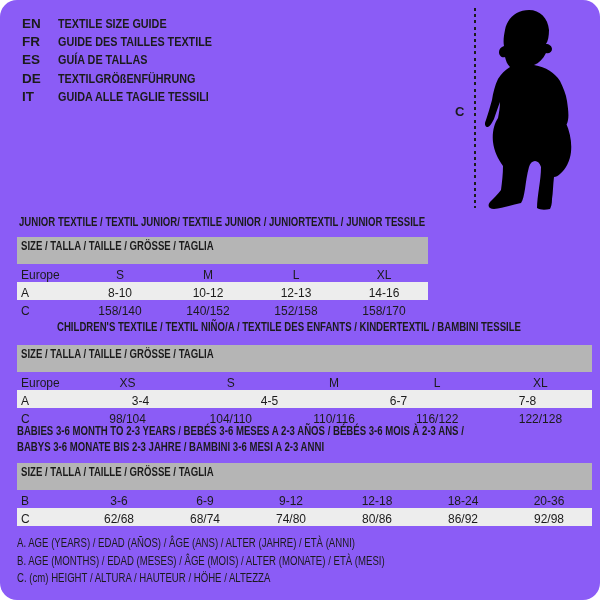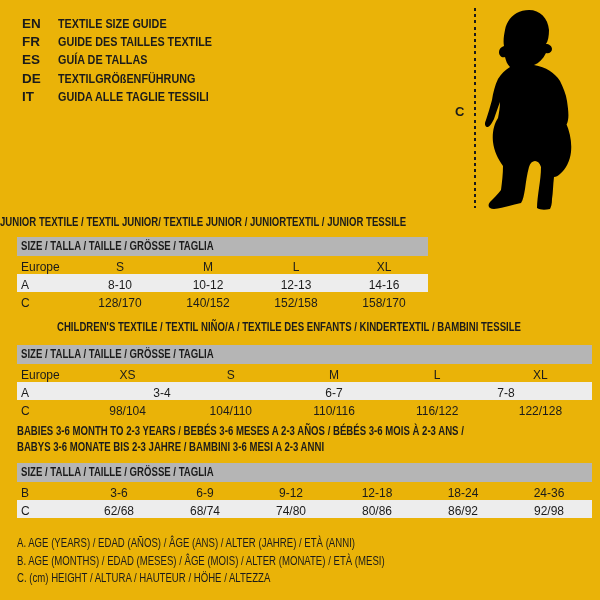--- a/index.html
+++ b/index.html
@@ -1,39 +1,39 @@
 <!DOCTYPE html>
 <html style="--text: #1b1b1b; --table-header-bg: #b5b5b5; --row-alt-bg: #ededed; --silhouette: #000000;"><head>
 <meta charset="utf-8">
 <style>
   html,body{margin:0;padding:0;}
   body{width:600px;height:600px;background:#ffffff;
        font-family:"Liberation Sans","DejaVu Sans",sans-serif;
        color:var(--text,#1b1b1b);}
-  .page{position:relative;width:600px;height:600px;overflow:hidden;background:#eab308;}
+  .page{position:relative;width:600px;height:600px;overflow:hidden;background:#8b5cf6;border-radius:17px;}
 
   
   .cond{display:inline-block;transform:scaleX(0.8);transform-origin:0 50%;white-space:nowrap;}
 
   
   .langs{position:absolute;left:22px;top:14px;}
   .lang-row{display:flex;height:18.4px;align-items:center;}
   .lang-code{width:36px;font-weight:bold;font-size:13.5px;}
   .lang-label{font-weight:bold;font-size:13.5px;}
 
   
   .c-label{position:absolute;left:455px;top:104px;font-weight:bold;font-size:13px;}
   .dash-line{position:absolute;left:474px;top:8px;width:2px;height:200px;
              background:repeating-linear-gradient(to bottom,var(--text,#1b1b1b) 0 3px,transparent 3px 6.2px);}
   .baby{position:absolute;left:485px;top:8px;}
 
   
   .tbl-title{position:absolute;font-weight:bold;font-size:12px;}
   .tbl{position:absolute;font-size:12px;}
-  .tbl-head{height:19px;line-height:19px;background:var(--table-header-bg,#b5b5b5);
+  .tbl-head{height:27px;line-height:19px;background:var(--table-header-bg,#b5b5b5);
             font-weight:bold;padding-left:4px;}
   .row{display:flex;height:18px;align-items:flex-end;}
   .rows .row:nth-child(even){background:var(--row-alt-bg,#ededed);}
   .lbl{width:55px;padding-left:4px;}
   .cell{flex:1;text-align:center;}
 
   
   .legend{position:absolute;left:17px;top:536px;}
   .legend-line{height:17.5px;font-weight:normal;font-size:12px;}
 </style>
@@ -74,21 +74,21 @@
          C71 100 77 107 81 115 C85 124 87 134 86 144 C85 153 81 161 75 166 C73 168 71 169 69 169
          C68 177 68 185 67 191 C67 196 66 199 65 201 C60 202 55 202 52 200 C52 194 53 187 54 180
          C55 173 56 166 56 159 C54 151 46 151 44 159 C42 166 41 174 40 181 C39 187 38 192 36 195
          C27 197 17 200 9 201 C4 201 2 198 5 194 C9 190 13 186 16 182 C17 174 18 166 18 158
          C13 151 9 143 8 134 C7 125 9 116 13 110 C14 105 15 99 15 94 C13 99 11 105 9 111
          C7 115 5 118 3 119 C0 119 -1 116 1 112 C3 106 5 99 7 92 C8 85 10 77 13 71
          C16 66 20 62 25 59 C22 56 21 53 20 49 C17 50 14 48 14 44 C14 41 16 39 19 38
          C18 33 19 27 20 22 C22 10 32 2 44 2 Z"></path>
   </svg>
 
-  <div class="tbl-title" style="left:0;top:215px;">
+  <div class="tbl-title" style="left:19px;top:215px;">
     <span class="cond">JUNIOR TEXTILE / TEXTIL JUNIOR/ TEXTILE JUNIOR / JUNIORTEXTIL / JUNIOR TESSILE</span>
   </div>
   <div class="tbl" style="left:17px;top:237px;width:411px;">
     <div class="tbl-head">
       <span class="cond">SIZE / TALLA / TAILLE / GRÖSSE / TAGLIA</span>
     </div>
     <div class="rows">
       <div class="row">
         <span class="lbl">Europe</span>
         <span class="cell">S</span>
@@ -98,21 +98,21 @@
       </div>
       <div class="row">
         <span class="lbl">A</span>
         <span class="cell">8-10</span>
         <span class="cell">10-12</span>
         <span class="cell">12-13</span>
         <span class="cell">14-16</span>
       </div>
       <div class="row">
         <span class="lbl">C</span>
-        <span class="cell">128/170</span>
+        <span class="cell">158/140</span>
         <span class="cell">140/152</span>
         <span class="cell">152/158</span>
         <span class="cell">158/170</span>
       </div>
     </div>
   </div>
 
   <div class="tbl-title" style="left:17px;top:320px;margin-left:40px;">
     <span class="cond">CHILDREN'S TEXTILE / TEXTIL NIÑO/A / TEXTILE DES ENFANTS / KINDERTEXTIL / BAMBINI TESSILE</span>
   </div>
@@ -125,20 +125,21 @@
         <span class="lbl">Europe</span>
         <span class="cell">XS</span>
         <span class="cell">S</span>
         <span class="cell">M</span>
         <span class="cell">L</span>
         <span class="cell">XL</span>
       </div>
       <div class="row">
         <span class="lbl">A</span>
         <span class="cell">3-4</span>
+        <span class="cell">4-5</span>
         <span class="cell">6-7</span>
         <span class="cell">7-8</span>
       </div>
       <div class="row">
         <span class="lbl">C</span>
         <span class="cell">98/104</span>
         <span class="cell">104/110</span>
         <span class="cell">110/116</span>
         <span class="cell">116/122</span>
         <span class="cell">122/128</span>
@@ -157,21 +158,21 @@
       <span class="cond">SIZE / TALLA / TAILLE / GRÖSSE / TAGLIA</span>
     </div>
     <div class="rows">
       <div class="row">
         <span class="lbl">B</span>
         <span class="cell">3-6</span>
         <span class="cell">6-9</span>
         <span class="cell">9-12</span>
         <span class="cell">12-18</span>
         <span class="cell">18-24</span>
-        <span class="cell">24-36</span>
+        <span class="cell">20-36</span>
       </div>
       <div class="row">
         <span class="lbl">C</span>
         <span class="cell">62/68</span>
         <span class="cell">68/74</span>
         <span class="cell">74/80</span>
         <span class="cell">80/86</span>
         <span class="cell">86/92</span>
         <span class="cell">92/98</span>
       </div>

